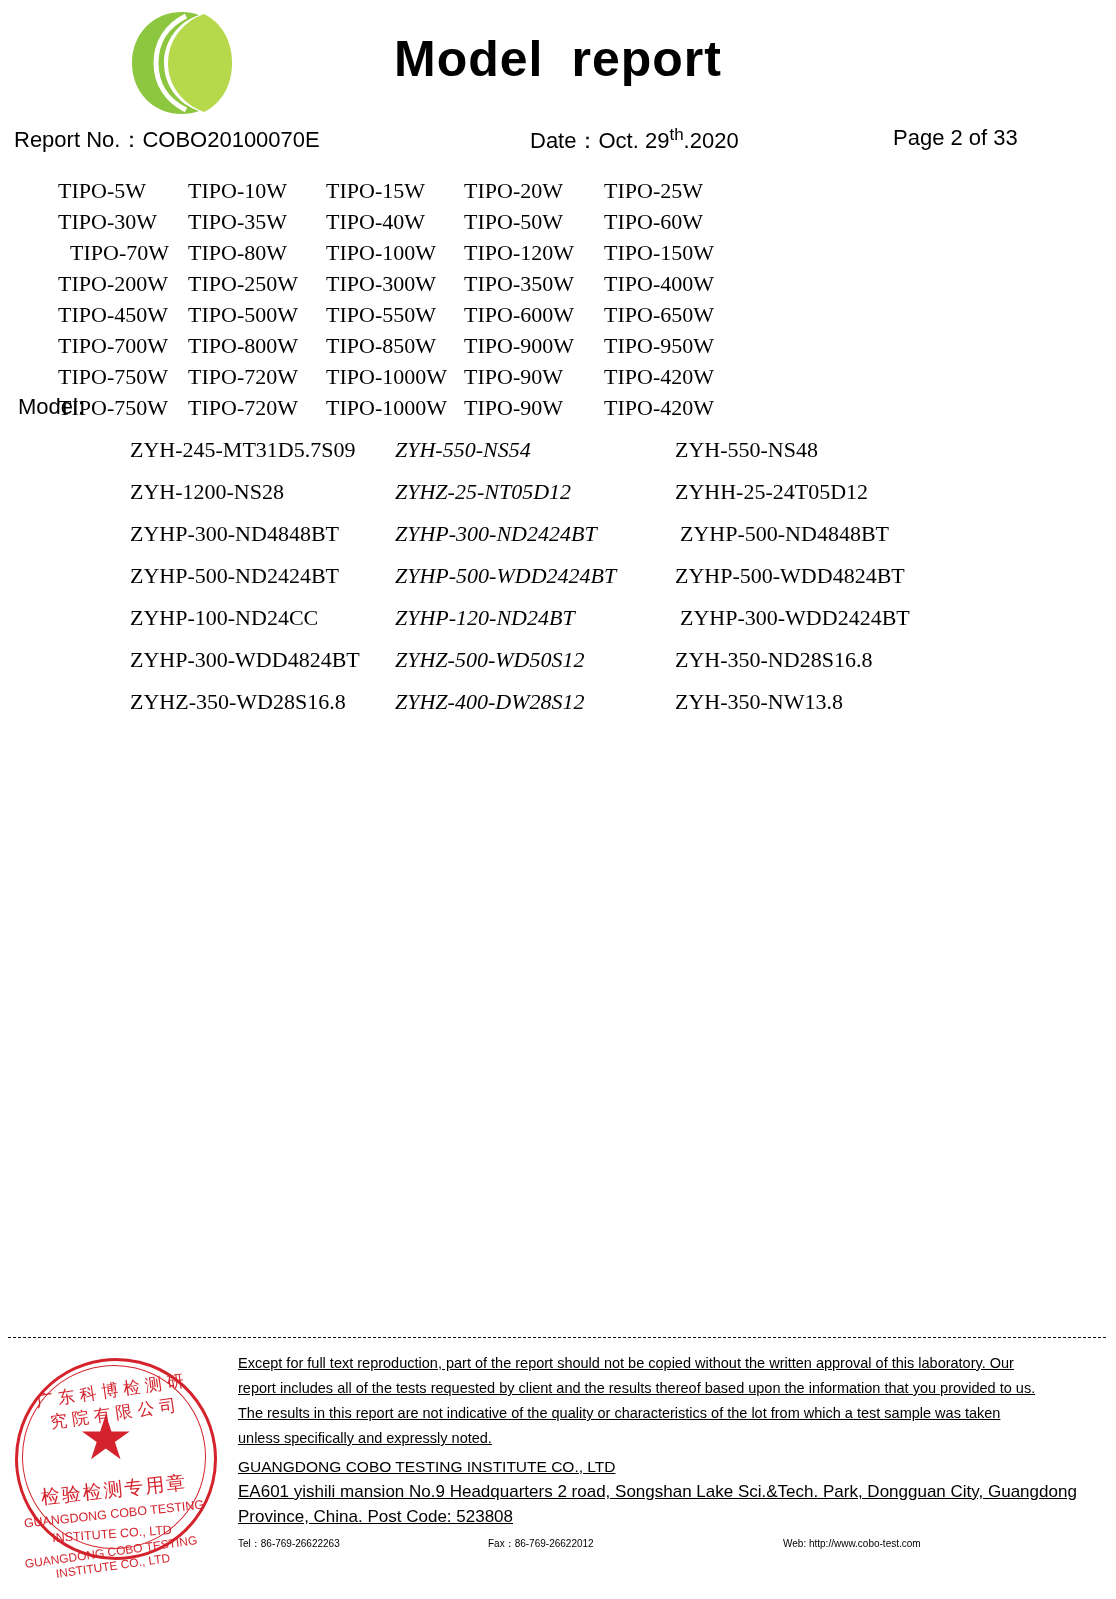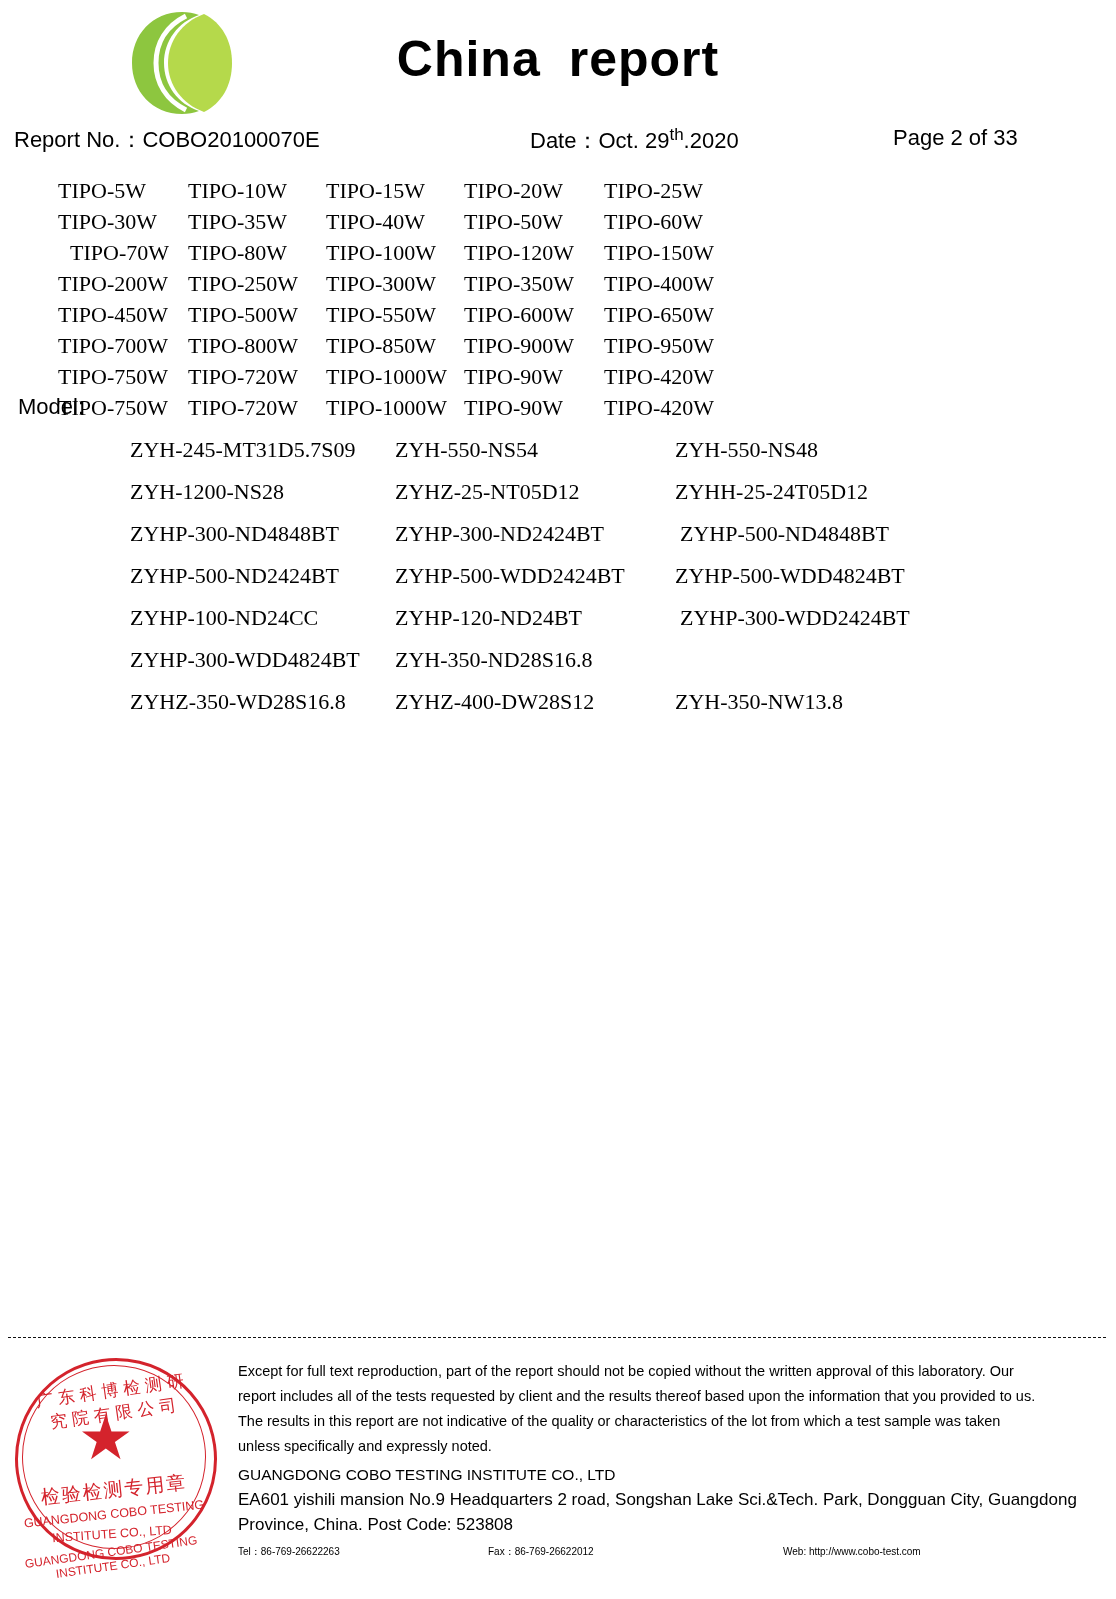--- a/index.html
+++ b/index.html
@@ -102,21 +102,21 @@
     margin-top: 0px;
   }
   .zyh-row {
     display: flex;
     height: 31px;
     line-height: 31px;
     white-space: nowrap;
     margin-top: 11px;
   }
   .z1 { width: 265px; }
-  .z2 { width: 280px; }
+  .z2 { width: 280px; font-style: italic; }
   .z3 { width: 300px; }
   .z-pad { padding-left: 5px; box-sizing: border-box; }
 
   
   .footer {
     position: absolute;
     left: 0;
     right: 0;
     bottom: 0;
     height: 262px;
@@ -209,23 +209,24 @@
     text-align: center;
     color: #d4232c;
     font-size: 12px;
     transform: rotate(-8deg);
   }
 
   .footer-text {
     position: absolute;
     left: 238px;
     right: 28px;
-    top: 22px;
+    top: 14px;
     font-size: 14.5px;
     line-height: 25px;
+    text-decoration: underline;
   }
   .footer-text .disclaimer { margin: 0; }
   .footer-text .company {
     margin-top: 3px;
     font-size: 15.5px;
   }
   .footer-text .addr { font-size: 17px; }
   .footer-contacts {
     position: relative;
     margin-top: 2px;
@@ -243,21 +244,21 @@
   <div class="logo">
     <svg viewBox="0 0 112 110" width="112" height="110" aria-hidden="true">
       <path d="M56 4 C26 4 6 27 6 55 C6 83 26 106 56 106 C62 106 68 105 73 103
                C52 96 38 77 38 55 C38 33 52 14 73 7 C68 5 62 4 56 4 Z" fill="#8dc63f"></path>
       <path d="M78 6 C56 14 42 33 42 55 C42 77 56 96 78 104
                C96 95 106 77 106 55 C106 33 96 15 78 6 Z" fill="#b5d94b"></path>
       <path d="M60 8 C40 18 30 35 30 55 C30 75 40 92 60 102" fill="none" stroke="#ffffff" stroke-width="5"></path>
     </svg>
   </div>
   <div class="title">
-    <span>China</span><span class="gap"></span><span>report</span>
+    <span>Model</span><span class="gap"></span><span>report</span>
   </div>
 </div>
 
 <div class="reportline">
   <div class="rl-no">
     <span>Report No.：</span><span>COBO20100070E</span>
   </div>
   <div class="rl-date">
     <span>Date：</span><span>Oct. 29</span><span class="sup">th</span><span>.2020</span>
   </div>
@@ -347,20 +348,21 @@
       <span class="z2">ZYHP-500-WDD2424BT</span>
       <span class="z3">ZYHP-500-WDD4824BT</span>
     </div>
     <div class="zyh-row">
       <span class="z1">ZYHP-100-ND24CC</span>
       <span class="z2">ZYHP-120-ND24BT</span>
       <span class="z3 z-pad">ZYHP-300-WDD2424BT</span>
     </div>
     <div class="zyh-row">
       <span class="z1">ZYHP-300-WDD4824BT</span>
+      <span class="z2">ZYHZ-500-WD50S12</span>
       <span class="z3">ZYH-350-ND28S16.8</span>
     </div>
     <div class="zyh-row">
       <span class="z1">ZYHZ-350-WD28S16.8</span>
       <span class="z2">ZYHZ-400-DW28S12</span>
       <span class="z3">ZYH-350-NW13.8</span>
     </div>
   </div>
 </div>
 

